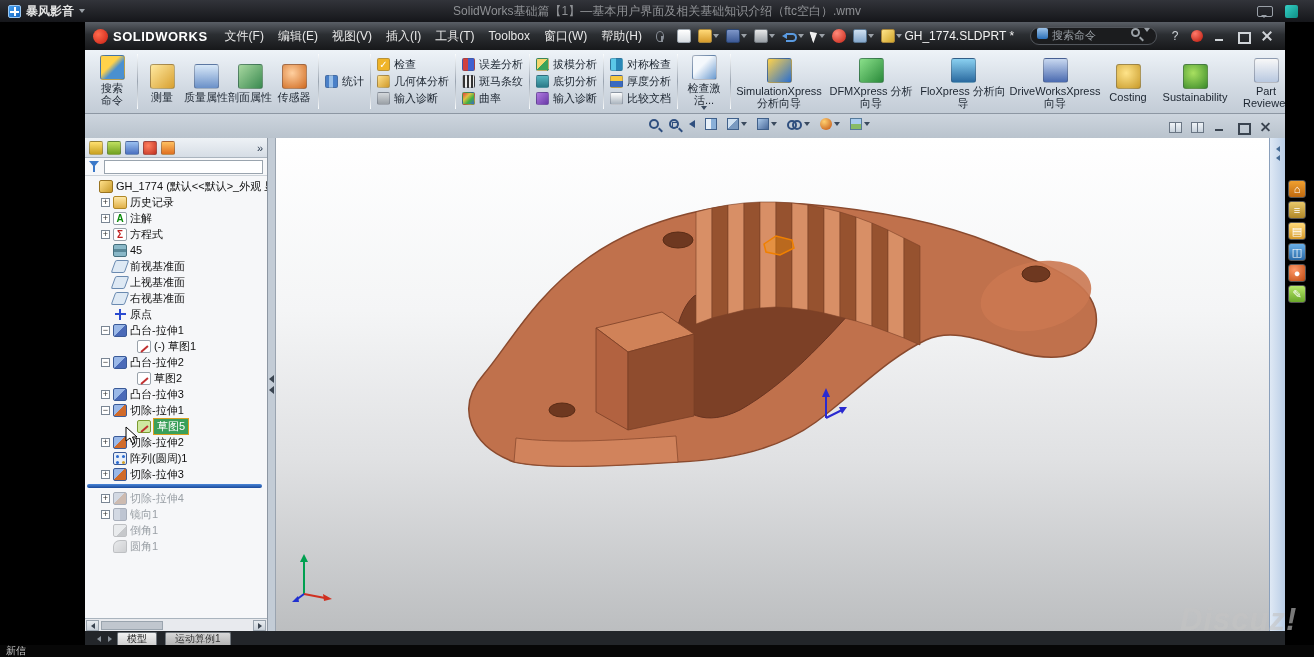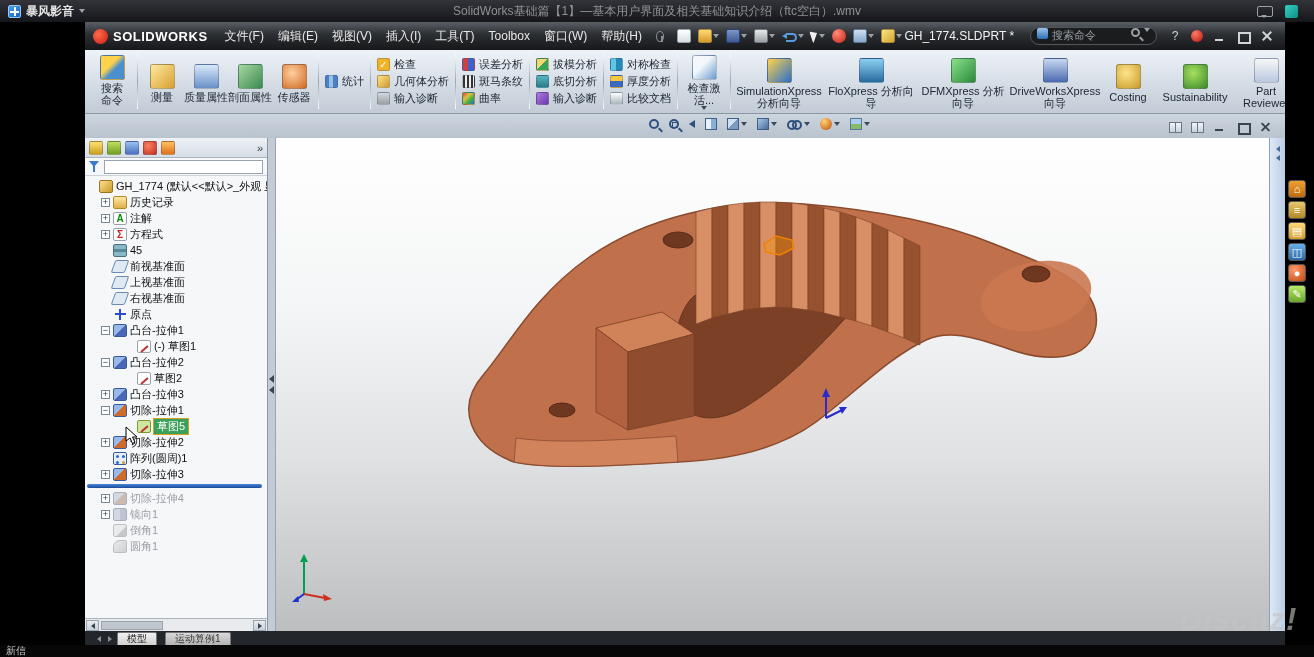--- a/index.html
+++ b/index.html
@@ -400,26 +400,26 @@
       <span class="caret dark"></span>
     </div>
     <div class="rib-sep"></div>
     <div class="xgroup">
 
     <div class="big-btn xb">
           <span class="bi bi-sim"></span>
           <div class="bb-label">SimulationXpress 分析向导</div>
         </div>
         <div class="big-btn xb">
+          <span class="bi bi-dfm"></span>
+          <div class="bb-label">DFMXpress 分析向导</div>
+        </div>
+        <div class="big-btn xb">
           <span class="bi bi-flo"></span>
           <div class="bb-label">FloXpress 分析向导</div>
-        </div>
-        <div class="big-btn xb">
-          <span class="bi bi-dfm"></span>
-          <div class="bb-label">DFMXpress 分析向导</div>
         </div>
         <div class="big-btn xb">
           <span class="bi bi-drive"></span>
           <div class="bb-label">DriveWorksXpress 向导</div>
         </div>
       </div>
     <div class="xgroup">
 
     <div class="big-btn w52">
           <span class="bi bi-cost"></span>

